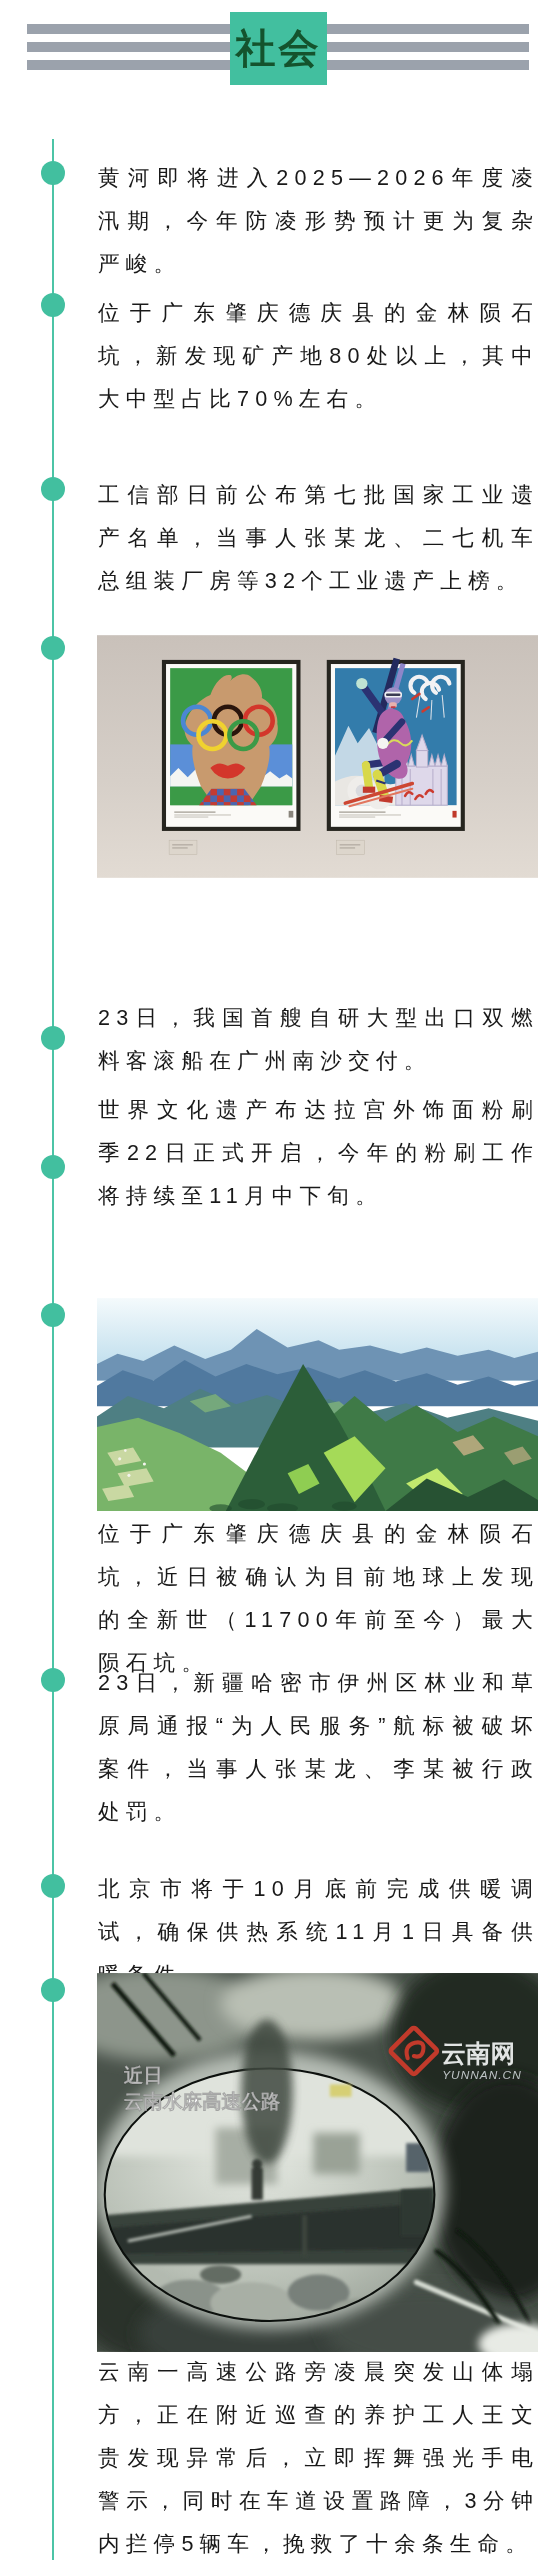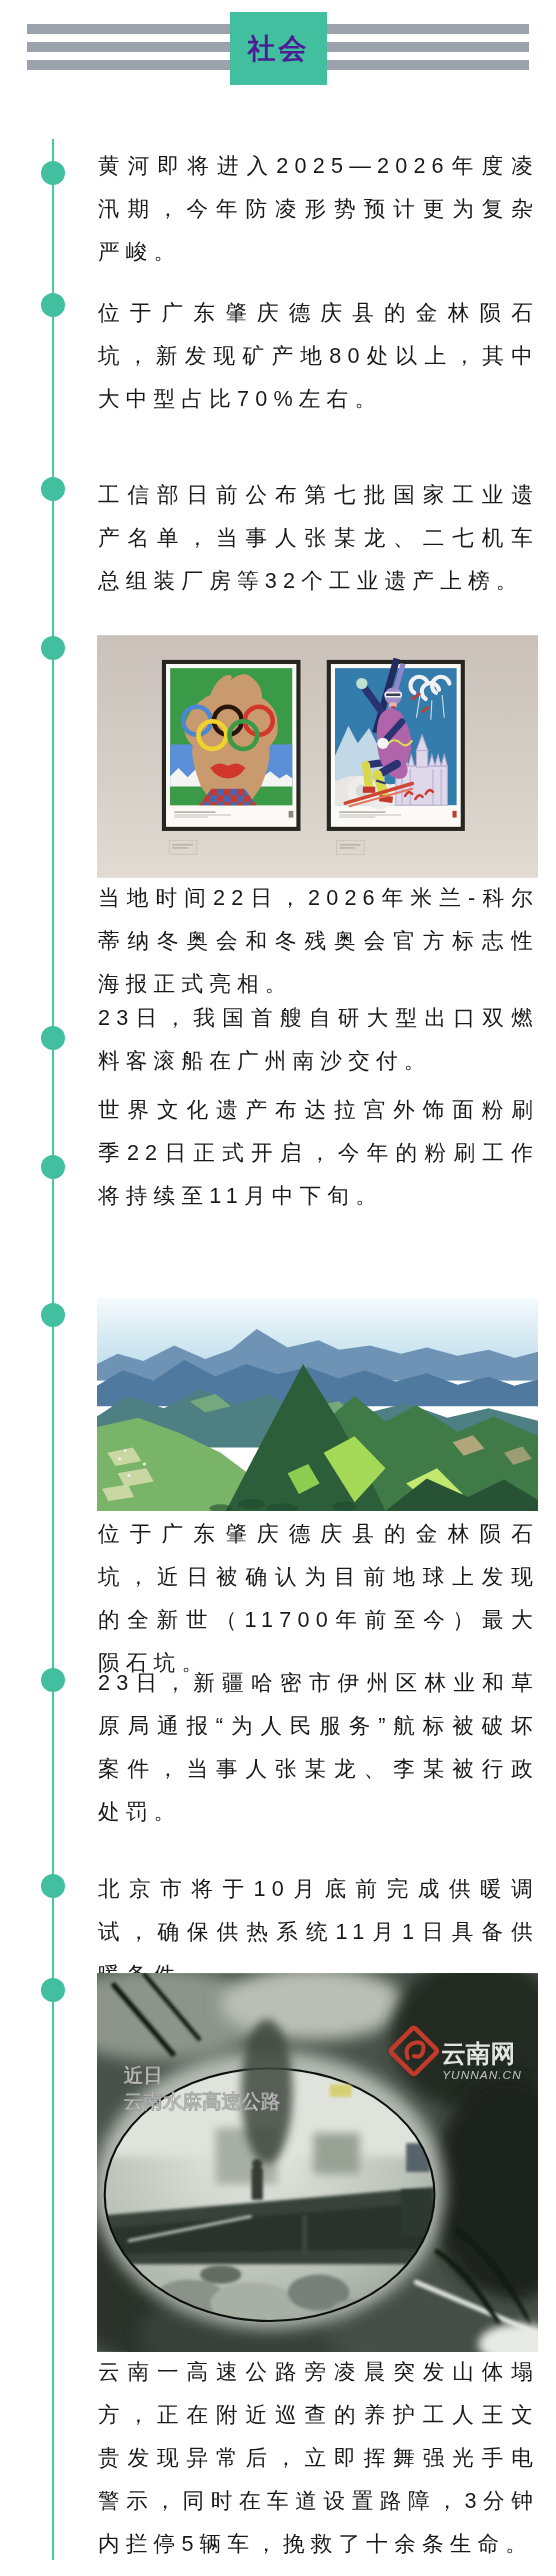--- a/index.html
+++ b/index.html
@@ -6,22 +6,22 @@
   #canvas{
     position:relative;width:556px;height:2586px;margin:0 auto;
     background:#ffffff;overflow:hidden;
     font-family:"Liberation Sans","DejaVu Sans",sans-serif;
   }
   
   .stripe{position:absolute;left:27px;width:502px;height:9.8px;background:#9ba2ac;}
   .s1{top:24px;} .s2{top:42px;} .s3{top:60px;}
   .badge{
     position:absolute;left:230px;top:12.4px;width:97px;height:73px;
-    background:#42bf9f;color:#4c1d95;display:flex;align-items:center;justify-content:center;
-    font-size:28px;font-weight:bold;letter-spacing:3.1px;
+    background:#42bf9f;color:#14532d;display:flex;align-items:center;justify-content:center;
+    font-size:40px;font-weight:bold;letter-spacing:3.1px;
   }
   
   .tl-line{position:absolute;left:52px;top:139px;width:1.5px;height:2421px;background:#4cc4a6;}
   .dot{position:absolute;left:41px;width:24px;height:24px;border-radius:50%;background:#42bf9f;}
   
   .item{
     position:absolute;left:98px;width:441px;margin:0;
     font-size:21.6px;line-height:43px;letter-spacing:6.2px;
     color:#191919;font-weight:500;text-align:justify;
   }
@@ -46,21 +46,21 @@
   <span class="dot" style="top:293px"></span>
   <span class="dot" style="top:477px"></span>
   <span class="dot" style="top:636px"></span>
   <span class="dot" style="top:1026px"></span>
   <span class="dot" style="top:1155px"></span>
   <span class="dot" style="top:1303px"></span>
   <span class="dot" style="top:1668px"></span>
   <span class="dot" style="top:1874px"></span>
   <span class="dot" style="top:1978px"></span>
 
-  <p class="item" style="top:144px">黄河即将进入2025—2026年度凌汛期，今年防凌形势预计更为复杂严峻。</p>
+  <p class="item" style="top:156px">黄河即将进入2025—2026年度凌汛期，今年防凌形势预计更为复杂严峻。</p>
 
   <p class="item" style="top:291px">位于广东肇庆德庆县的金林陨石坑，新发现矿产地80处以上，其中大中型占比70%左右。</p>
 
   <p class="item" style="top:473px">工信部日前公布第七批国家工业遗产名单，当事人张某龙、二七机车总组装厂房等32个工业遗产上榜。</p>
 
   <figure style="top:635px">
     <svg width="441" height="243" viewBox="0 0 856 471">
       <defs>
         <linearGradient id="wallG" x1="0" y1="0" x2="0" y2="1">
           <stop offset="0" stop-color="#c9c1ba"></stop>
@@ -187,21 +187,20 @@
           <rect x="146" y="412" width="30" height="2" fill="#a9a299"></rect>
         </g>
         <g transform="translate(325,0)">
           <rect x="140" y="398" width="54" height="28" fill="#ddd6cc" stroke="#bfb7ab"></rect>
           <rect x="146" y="406" width="40" height="2" fill="#a9a299"></rect>
           <rect x="146" y="412" width="30" height="2" fill="#a9a299"></rect>
         </g>
       </g>
     </svg>
   </figure>
-  <p class="item" style="top:876px">当地时间22日，2026年米兰-科尔蒂纳冬奥会和冬残奥会官方标志性海报正式亮相。</p>
 
   <p class="item" style="top:996px">23日，我国首艘自研大型出口双燃料客滚船在广州南沙交付。</p>
 
   <p class="item" style="top:1088px">世界文化遗产布达拉宫外饰面粉刷季22日正式开启，今年的粉刷工作将持续至11月中下旬。</p>
 
   <figure style="top:1298px">
     <svg width="441" height="213" viewBox="0 0 856 413">
       <defs>
         <linearGradient id="skyG" x1="0" y1="0" x2="0" y2="1">
           <stop offset="0" stop-color="#f4fafc"></stop>

